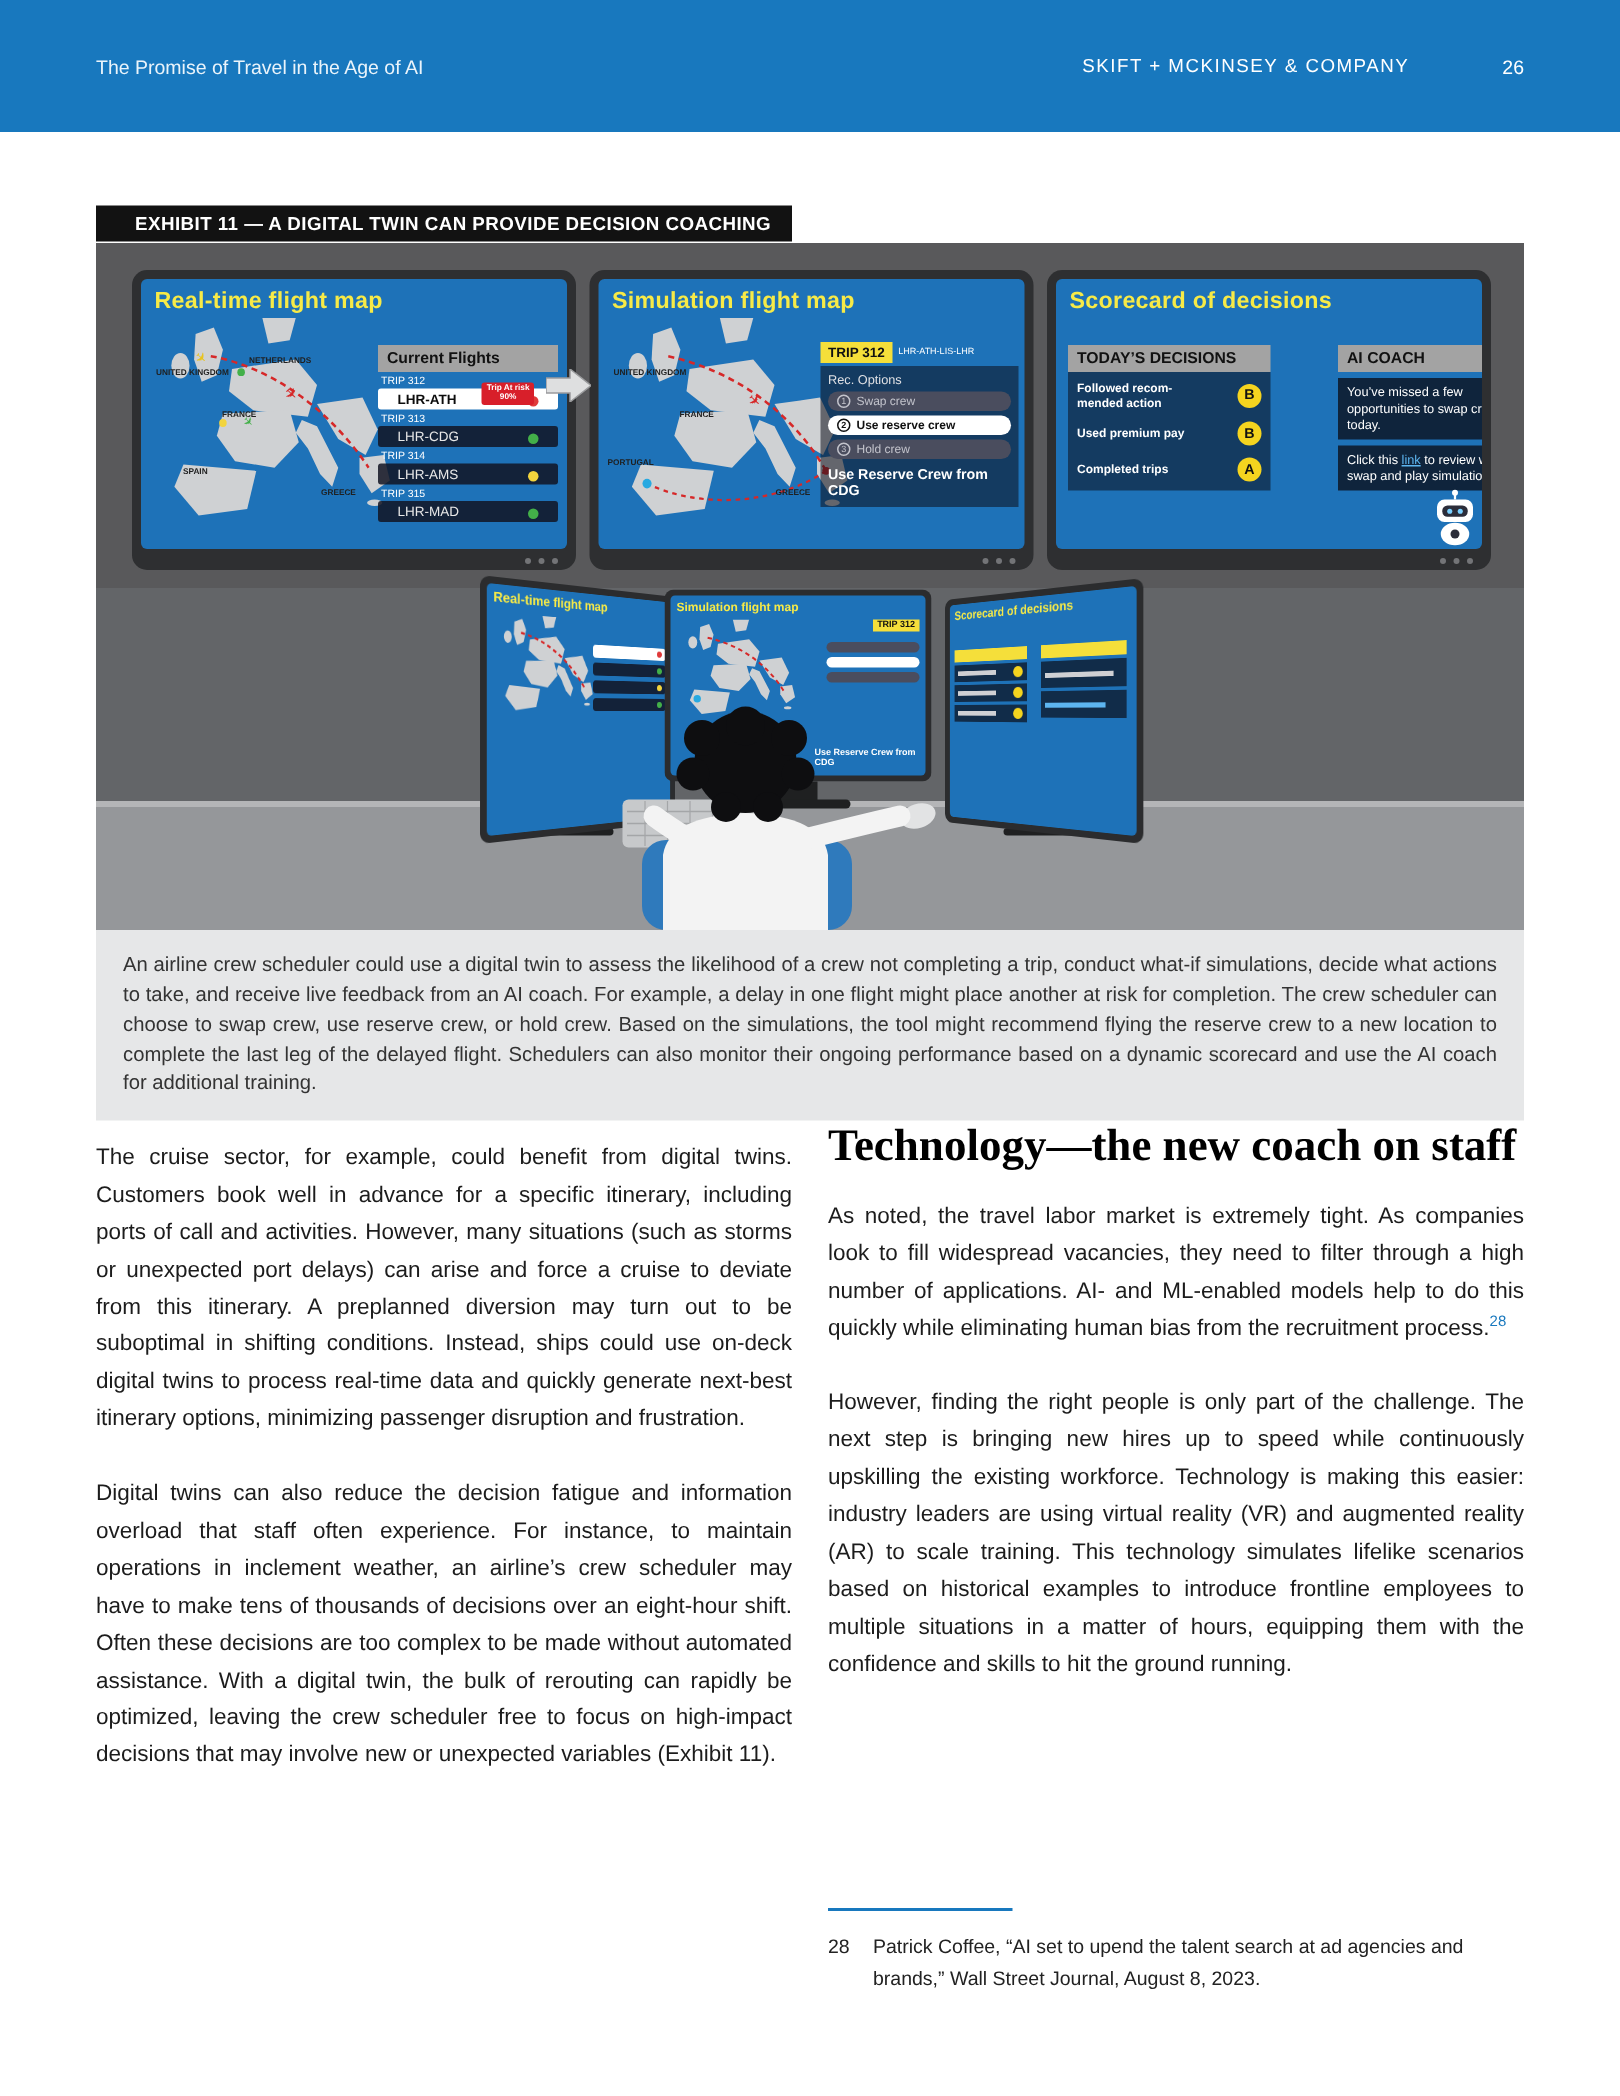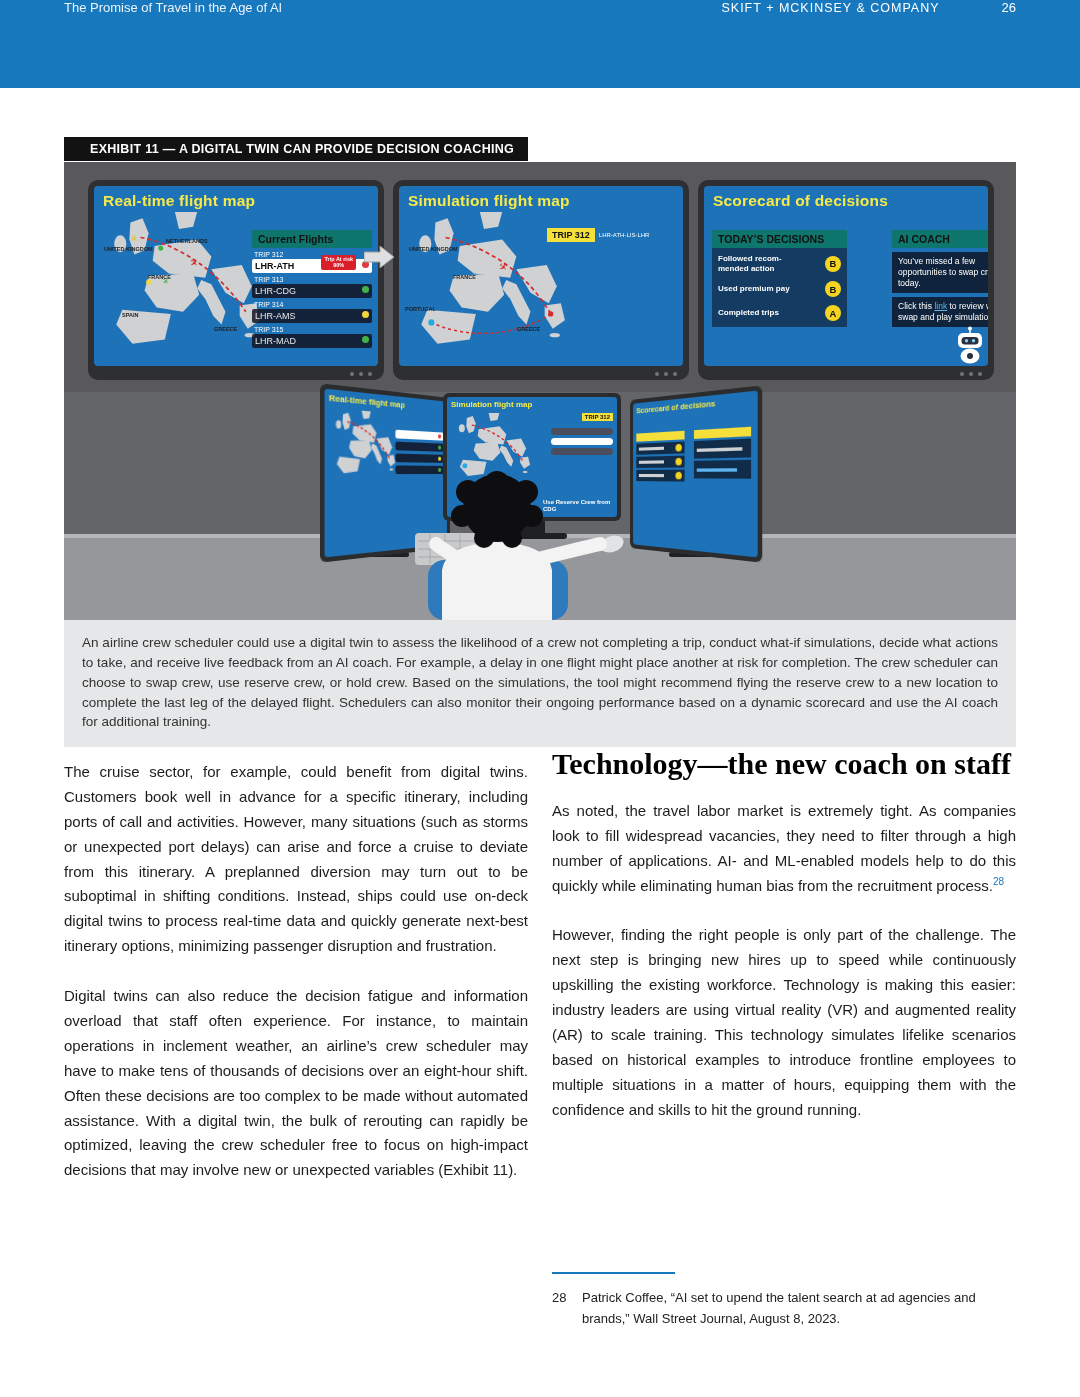--- a/index.html
+++ b/index.html
@@ -2,21 +2,21 @@
 <html><head>
 <meta charset="utf-8">
 <style>
   * { margin:0; padding:0; box-sizing:border-box; }
   html,body { background:#ffffff; }
   .page { position:relative; width:1080px; height:1397px; background:#ffffff;
           font-family:"Liberation Sans", sans-serif; color:#1a1a1a; overflow:hidden; }
 
   
   .header { position:absolute; top:0; left:0; width:1080px; height:88px; background:#1878be;
-            display:flex; align-items:flex-start; justify-content:space-between; padding:0 64px;gap:44px; }
+            display:flex; align-items:center; justify-content:space-between; padding:0 64px;gap:44px; }
   .header-left { color:#eaf4fb; font-size:13px; }
   .header-right { display:flex; align-items:center; gap:50px; }
   .header-brand { color:#ffffff; font-size:12.5px; letter-spacing:1px; }
   .header-page { color:#ffffff; font-size:13px;margin-left:12px; }
 
   
   .exhibit-label { position:absolute; left:64px; top:137px; background:#121212; color:#ffffff;
                    font-size:12.5px; font-weight:bold; letter-spacing:0.3px; padding:5px 14px 5px 26px; }
 
   
@@ -34,24 +34,24 @@
   .screen-title { color:#f7ea47; font-weight:bold; font-size:15.5px; padding:6px 9px 2px; letter-spacing:0.2px; }
   .bezel-dots { position:absolute; right:12px; bottom:4px; display:flex; gap:5px; }
   .bezel-dots i { width:4px; height:4px; border-radius:50%; background:#737477; }
 
   .map-box { position:absolute; left:2px; top:26px; width:172px; height:138px; }
   .map-box svg { width:100%; height:100%; }
   .map-label { position:absolute; font-size:5.5px; font-weight:bold; color:#1f1f1f; white-space:nowrap; }
 
   
   .cf-panel { position:absolute; right:6px; top:44px; width:120px; }
-  .panel-head { background:#0f766e; color:#111; font-weight:bold; font-size:10.5px; padding:3px 6px; }
+  .panel-head { background:#a3a3a3; color:#111; font-weight:bold; font-size:10.5px; padding:3px 6px; }
   .trip-label { color:#ffffff; font-size:7px; margin:3px 0 1px 2px; }
-  .trip-pill { position:relative; display:flex; align-items:flex-start; background:rgba(18,20,34,0.85);
-               border-radius:2px; color:#e8e8e8; font-size:9px; padding:2px 3px; }
+  .trip-pill { position:relative; display:flex; align-items:flex-end; background:rgba(18,20,34,0.85);
+               border-radius:2px; color:#e8e8e8; font-size:9px; padding:2px 13px; }
   .trip-pill.selected { background:#ffffff; color:#0c0c0c; font-weight:bold; }
   .status-dot { width:7px; height:7px; border-radius:50%; margin-left:auto; }
   .risk-badge { position:absolute; right:16px; top:-4px; background:#d81f2a; color:#fff; font-size:5.5px;
                 line-height:1.15; padding:1px 3px; border-radius:2px; text-align:center; font-weight:bold; }
   .risk-badge span { display:block; }
 
   
   .sim-panel { position:absolute; right:4px; top:42px; width:132px; }
   .sim-head { display:flex; align-items:center; }
   .chip { background:#f5df3a; color:#111; font-weight:bold; font-size:9px; padding:2px 5px; }
@@ -236,20 +236,36 @@
           <span class="map-label" style="left:8px; top:34px;">UNITED KINGDOM</span>
           <span class="map-label" style="left:52px; top:62px;">FRANCE</span>
           <span class="map-label" style="left:4px; top:94px;">PORTUGAL</span>
           <span class="map-label" style="left:116px; top:114px;">GREECE</span>
         </div>
         <div class="sim-panel">
           <div class="sim-head">
             <span class="chip">TRIP 312</span>
             <span class="sim-route">LHR-ATH-LIS-LHR</span>
           </div>
+          <div class="sim-body">
+            <div class="sim-opts-title">Rec. Options</div>
+            <div class="opt dim">
+              <span class="opt-num">1</span>
+              <span>Swap crew</span>
+            </div>
+            <div class="opt active">
+              <span class="opt-num">2</span>
+              <span>Use reserve crew</span>
+            </div>
+            <div class="opt dim">
+              <span class="opt-num">3</span>
+              <span>Hold crew</span>
+            </div>
+            <div class="sim-action">Use Reserve Crew from CDG</div>
+          </div>
         </div>
       </div>
       <div class="bezel-dots">
           <i></i>
           <i></i>
           <i></i>
         </div>
     </div>
 
     <div class="monitor m3">

